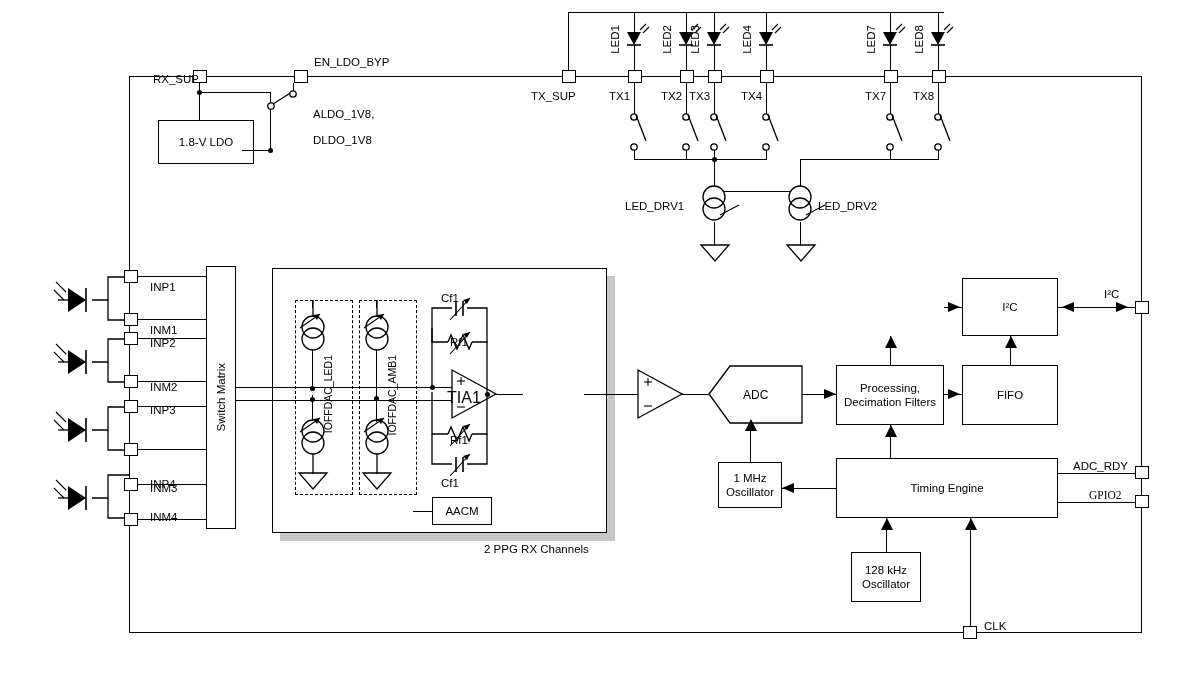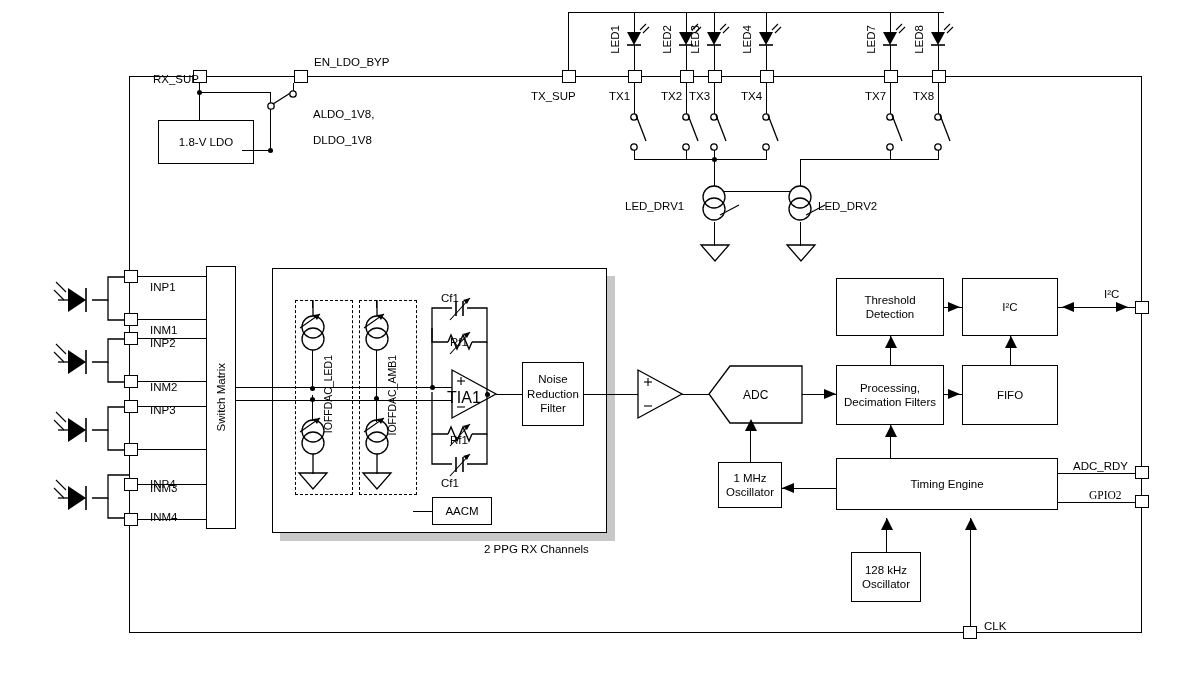--- a/index.html
+++ b/index.html
@@ -378,23 +378,20 @@
     <polyline points="43,44 63,44 63,14" fill="none" stroke="#000" stroke-width="1.3"></polyline>
     <line x1="26" y1="56" x2="46" y2="34" stroke="#000" stroke-width="1.1"></line>
     <polygon points="46,34 39,36 43,40" fill="#000"></polygon>
   </svg>
   <div class="lbl" style="left:450px;top:434px;">Rf1</div>
   <div class="lbl" style="left:441px;top:477px;">Cf1</div>
 
   <div class="box" style="left:432px;top:497px;width:60px;height:28px;">AACM</div>
   <div class="hline" style="left:413px;top:511px;width:20px;"></div>
 
-  <div class="box" style="left:522px;top:362px;width:62px;height:64px;white-space:pre-line;">Noise
-Reduction
-Filter</div>
   <div class="hline" style="left:496px;top:394px;width:27px;"></div>
   <div class="hline" style="left:584px;top:394px;width:54px;"></div>
 
   <svg style="left:636px;top:368px;width:56px;height:52px;">
     <polygon points="2,2 2,50 46,26" fill="#fff" stroke="#000" stroke-width="1.3"></polygon>
     <line x1="8" y1="14" x2="16" y2="14" stroke="#000" stroke-width="1.1"></line>
     <line x1="12" y1="10" x2="12" y2="18" stroke="#000" stroke-width="1.1"></line>
     <line x1="8" y1="38" x2="16" y2="38" stroke="#000" stroke-width="1.1"></line>
   </svg>
   <div class="hline" style="left:682px;top:394px;width:28px;"></div>
@@ -402,27 +399,25 @@
   <svg style="left:708px;top:365px;width:96px;height:60px;">
     <polygon points="22,1 94,1 94,58 22,58 1,29" fill="#fff" stroke="#000" stroke-width="1.3"></polygon>
   </svg>
   <div class="lbl" style="left:743px;top:389px;font-size:12px;">ADC</div>
 
   <div class="hline" style="left:802px;top:394px;width:34px;"></div>
   <svg style="left:824px;top:388px;width:16px;height:14px;">
     <polygon points="0,1 12,6 0,11" fill="#000"></polygon>
   </svg>
 
-  <div class="box" style="left:836px;top:278px;width:108px;height:58px;white-space:pre-line;">Threshold
-Detection</div>
   <div class="box" style="left:962px;top:278px;width:96px;height:58px;">I²C</div>
   <div class="box" style="left:962px;top:365px;width:96px;height:60px;">FIFO</div>
   <div class="box" style="left:836px;top:365px;width:108px;height:60px;white-space:pre-line;">Processing,
 Decimation Filters</div>
-  <div class="box" style="left:836px;top:458px;width:222px;height:52px;">Timing Engine</div>
+  <div class="box" style="left:836px;top:458px;width:222px;height:60px;">Timing Engine</div>
   <div class="box" style="left:718px;top:462px;width:64px;height:46px;white-space:pre-line;">1 MHz
 Oscillator</div>
   <div class="box" style="left:851px;top:552px;width:70px;height:50px;white-space:pre-line;">128 kHz
 Oscillator</div>
 
   <div class="hline" style="left:944px;top:307px;width:18px;"></div>
   <svg style="left:948px;top:301px;width:16px;height:14px;">
     <polygon points="0,1 12,6 0,11" fill="#000"></polygon>
   </svg>
   <div class="hline" style="left:944px;top:394px;width:18px;"></div>

